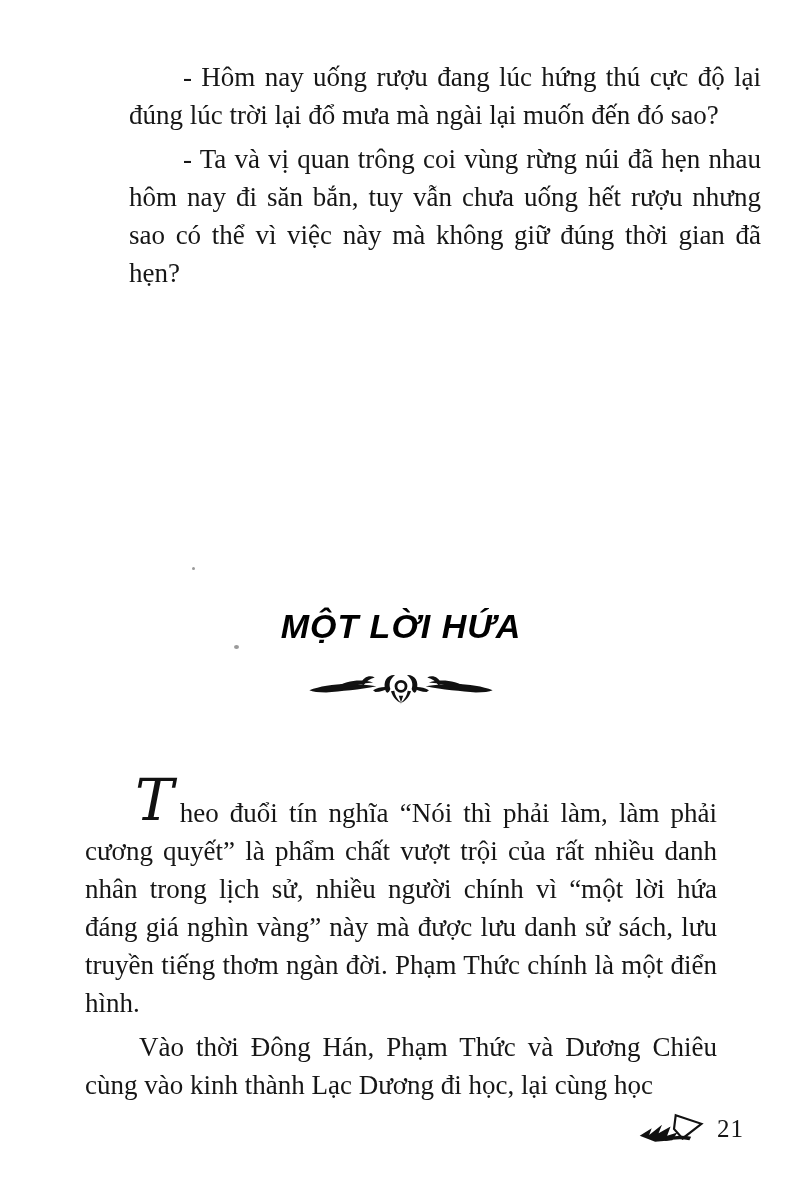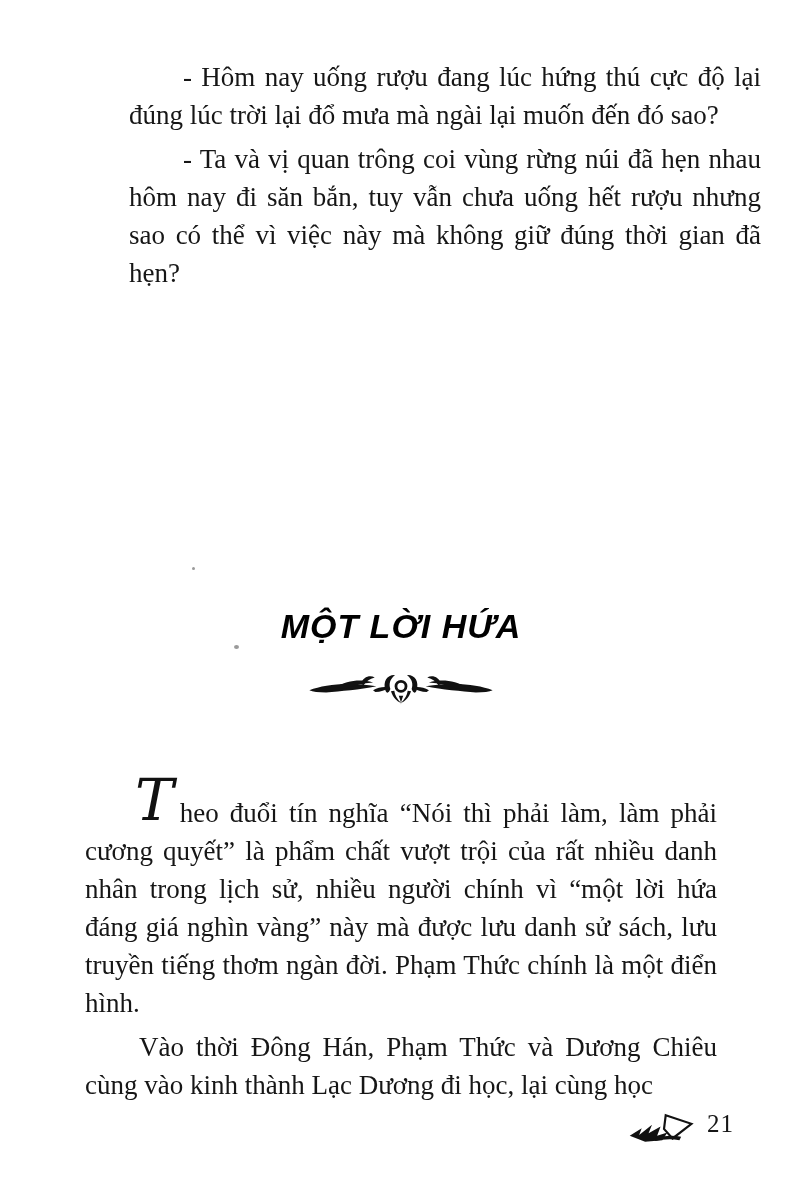--- a/index.html
+++ b/index.html
@@ -68,23 +68,23 @@
     font-weight: 400;
     font-size: 58px;
     line-height: 36px;
     margin: -12px 6px 0 50px;
     color: #111;
   }
   
   .footer {
     position: absolute;
     top: 1110px;
-    right: 66px;
+    right: 56px;
     display: flex;
-    align-items: flex-start;
+    align-items: center;
     gap: 7px;
   }
   .page-number {
     font-size: 25px;
     color: #161616;
     letter-spacing: 1px;
   }
   .footer-ornament svg { display: block; }
   
   .speck {

